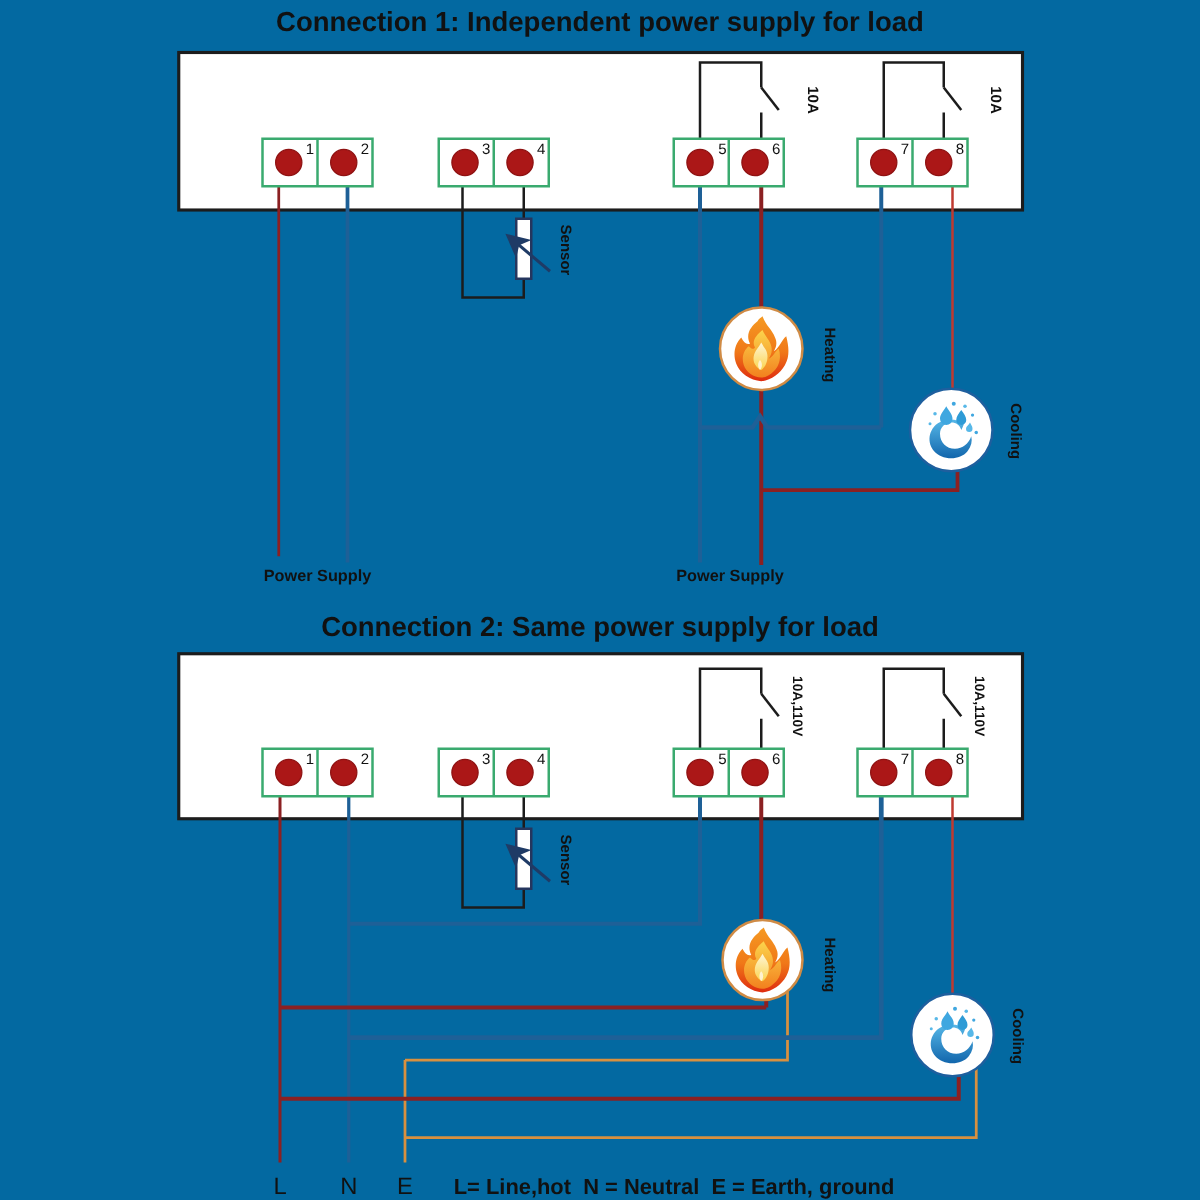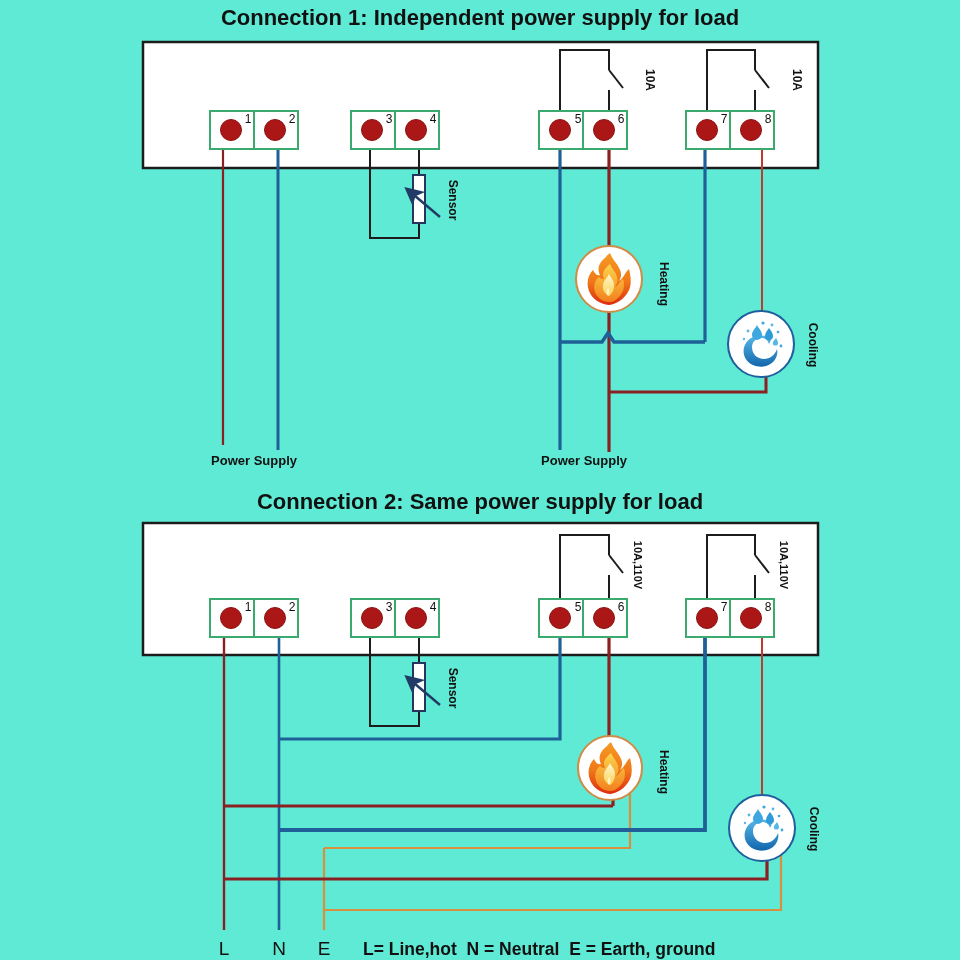--- a/index.html
+++ b/index.html
@@ -1,16 +1,16 @@
 <!DOCTYPE html>
 <html style="--wire_dark_red: #8b2022; --wire_bright_red: #bf3a30; --wire_blue: #1e6097; --wire_orange: #d8903f; --wire_black: #1c1c1c; --terminal_green: #3aaa6f; --terminal_contact_red: #ab1717; --heating_ring: #d08b45; --cooling_ring: #1e5f9e; --sensor_arrow_navy: #1f3b66; --flame_orange: #f07818; --flame_yellow: #fcd44c; --water_blue: #2e9bd6; --text_black: #111111;"><head>
 <meta charset="utf-8">
 <style>
   html,body{margin:0;padding:0;background:#ffffff;}
-  .stage{width:960px;height:960px;background:#5eead4;position:relative;font-family:"Liberation Sans",sans-serif;}
+  .stage{width:960px;height:960px;background:#0369a1;position:relative;font-family:"Liberation Sans",sans-serif;}
   svg text{fill:var(--text_black,#111);}
   .t-title{font:bold 22px "Liberation Sans",sans-serif;}
   .t-num{font:12px "Liberation Sans",sans-serif;}
   .t-rating{font:bold 12px "Liberation Sans",sans-serif;}
   .t-rating-sm{font:bold 11px "Liberation Sans",sans-serif;}
   .t-rot{font:bold 12px "Liberation Sans",sans-serif;}
   .t-ps{font:bold 13px "Liberation Sans",sans-serif;}
   .t-lne{font:19px "Liberation Sans",sans-serif;}
   .t-legend{font:bold 17.5px "Liberation Sans",sans-serif;white-space:pre;}
   .box{fill:#fff;stroke:var(--wire_black);stroke-width:2.5;}

